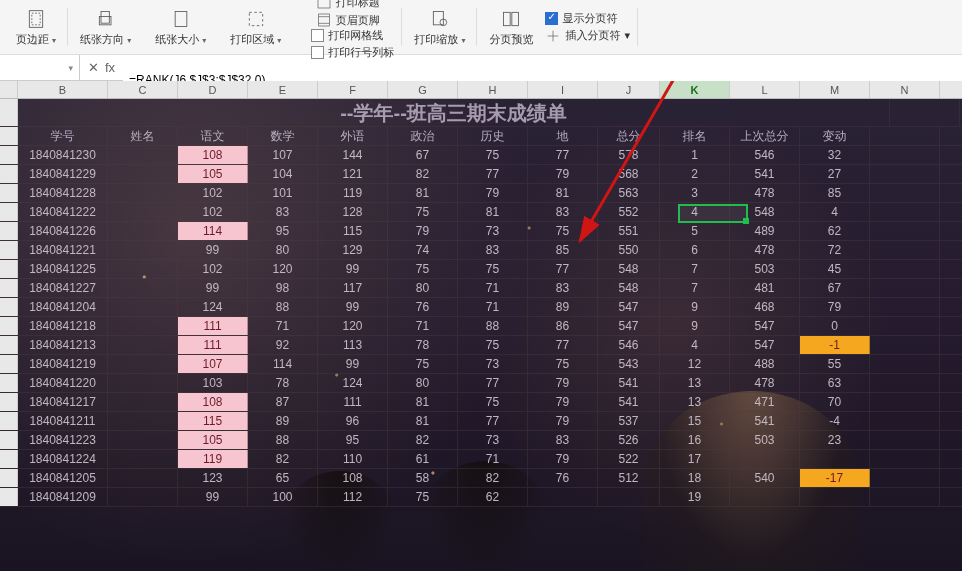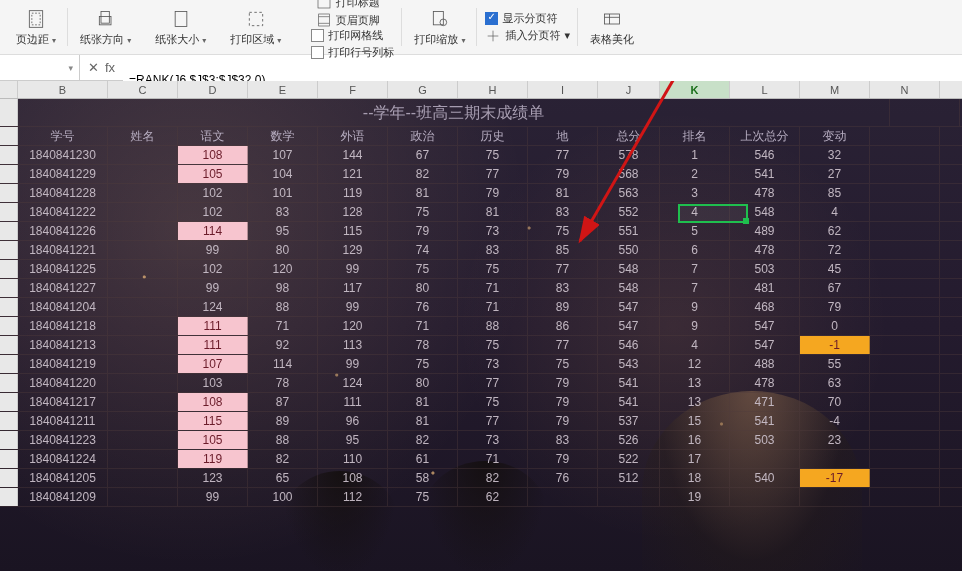--- a/index.html
+++ b/index.html
@@ -33,21 +33,21 @@
 .shadow1 { position:absolute; bottom:-10px; left:280px; width:120px; height:110px; background: radial-gradient(ellipse at top, rgba(20,15,15,.9), transparent 70%); border-radius:50% 50% 0 0; }
 .shadow2 { position:absolute; bottom:-10px; left:420px; width:130px; height:120px; background: radial-gradient(ellipse at top, rgba(20,15,15,.9), transparent 70%); border-radius:50% 50% 0 0; }
 
 .col-headers { position: relative; z-index: 2; display: flex; background: #e8e8e8; border-bottom: 1px solid #bbb; height: 18px; font-size: 11px; color: #555; }
 .ch { border-right: 1px solid #ccc; text-align: center; line-height: 18px; }
 .ch.active { background: #c8e0c8; color: #1a6f1a; font-weight: bold; }
 
 .grid { position: relative; z-index: 2; }
 .row { display: flex; height: 19px; border-bottom: 1px solid rgba(80,60,60,.4); }
 .cell { border-right: 1px solid rgba(80,60,60,.4); text-align: center; line-height: 19px; font-size: 12px; color: rgba(200,190,200,.95); overflow: hidden; white-space: nowrap; }
-.title-cell { color: rgba(180,170,190,.9); font-size: 16px; line-height: 28px; }
+.title-cell { color: rgba(180,170,190,.9); font-size: 20px; line-height: 28px; font-weight: bold; }
 .hdr-cell { color: rgba(190,180,200,.95); }
 .hl-pink { background: #f7c5cf; color: #6b1c2a; }
 .hl-orange { background: #f5a720; color: #6b1c2a; }
 
 .active-cell { position: absolute; border: 2px solid #1fbf4e; background: rgba(255,255,255,.05); pointer-events: none; z-index: 5; }
 .fill-handle { position: absolute; width: 6px; height: 6px; background: #1fbf4e; right: -3px; bottom: -3px; }
 
 .arrow { position: absolute; z-index: 6; pointer-events: none; }
 
 .watermark { position: absolute; right: 0; bottom: 0; z-index: 10; display: flex; align-items: center; gap: 4px; font-size: 13px; color: #1e90e0; font-weight: bold; }
@@ -145,50 +145,47 @@
           <svg viewBox="0 0 24 24">
             <rect x="4" y="3" width="12" height="16" fill="none" stroke="currentColor"></rect>
             <circle cx="16" cy="16" r="4" fill="none" stroke="currentColor"></circle>
           </svg>
         </span>
       <span><span>打印缩放</span> <span class="dd">▾</span></span>
     </div>
   </div>
   <div class="rb-group sep">
     <div style="display:flex;align-items:center;gap:8px">
+      <div class="rb-btn">
+        <span class="rb-icon">
+            <svg viewBox="0 0 24 24">
+              <rect x="3" y="4" width="8" height="16" fill="none" stroke="currentColor"></rect>
+              <rect x="13" y="4" width="8" height="16" fill="none" stroke="currentColor"></rect>
+            </svg>
+          </span>
+        <span>分页预览</span>
+      </div>
       <div class="rb-stack">
         <div class="rb-row">
             <span class="cb checked"></span>
             <span>显示分页符</span>
           </div>
         <div class="rb-row">
             <span class="rb-icon" style="width:16px;height:16px">
               <svg viewBox="0 0 24 24">
                 <line x1="4" y1="12" x2="20" y2="12" stroke="currentColor"></line>
                 <line x1="12" y1="4" x2="12" y2="20" stroke="currentColor"></line>
               </svg>
             </span>
             <span>插入分页符</span> 
             <span class="dd">▾</span>
           </div>
       </div>
     </div>
   </div>
-  <div class="rb-group">
-    <div class="rb-btn">
-      <span class="rb-icon">
-          <svg viewBox="0 0 24 24">
-            <rect x="3" y="6" width="18" height="12" fill="none" stroke="currentColor"></rect>
-            <line x1="3" y1="10" x2="21" y2="10" stroke="currentColor"></line>
-            <line x1="9" y1="6" x2="9" y2="18" stroke="currentColor"></line>
-          </svg>
-        </span>
-      <span>表格美化</span>
-    </div>
-  </div>
 </div>
 
 <div class="fbar">
   <div class="namebox">
       <span class="dd" style="font-size:9px;color:#888">▾</span>
     </div>
   <div class="fx-icons">
     <span style="cursor:pointer">✕</span>
     <span style="cursor:pointer;">fx</span>
   </div>

